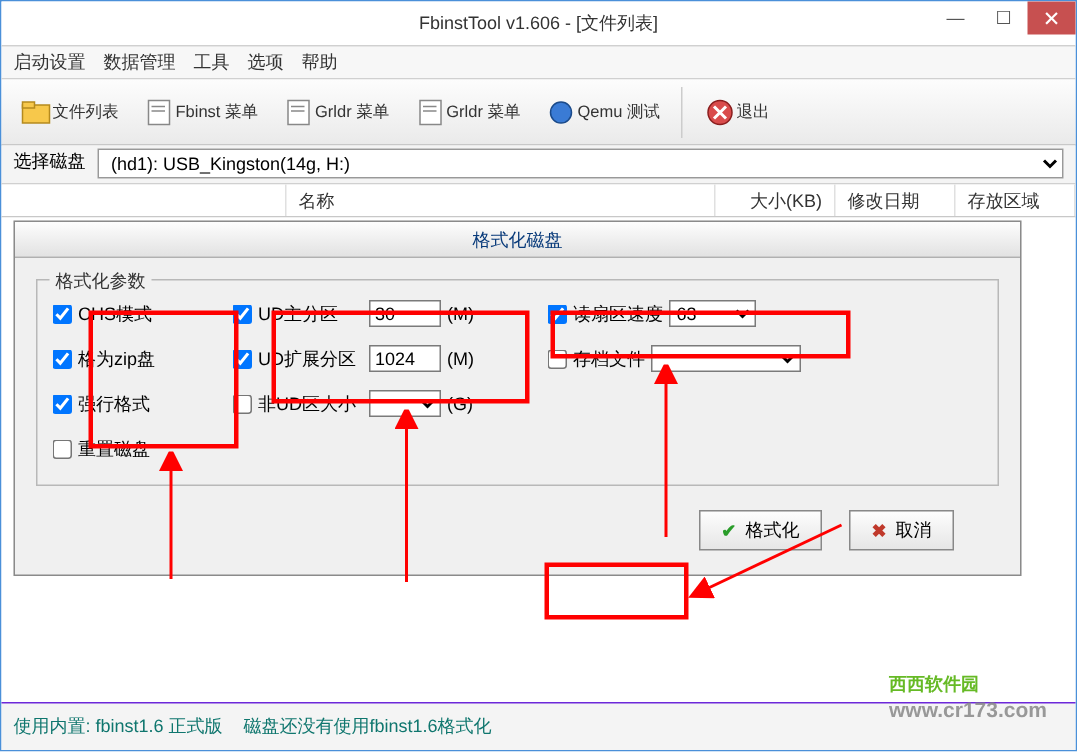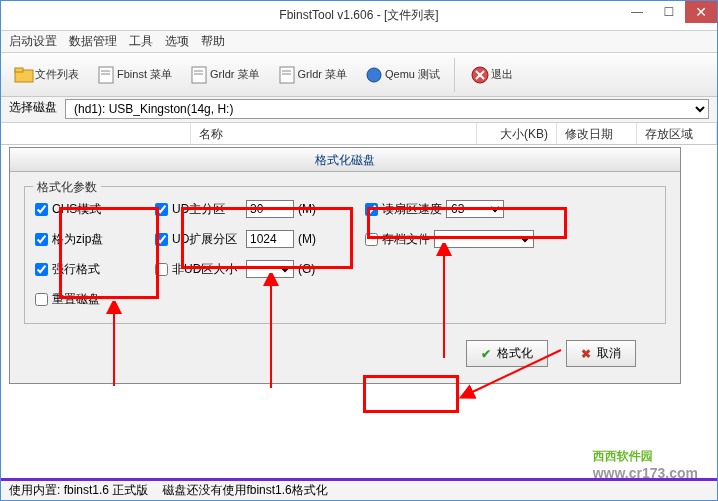--- a/index.html
+++ b/index.html
@@ -32,21 +32,21 @@
 .colbox { display: flex; flex-direction: column; gap: 10px; }
 .chkrow { display: flex; align-items: center; gap: 4px; height: 20px; }
 .chkrow input[type=checkbox] { width: 13px; height: 13px; }
 .numin { width: 48px; height: 18px; border: 1px solid #7a7a7a; background: #fff; padding: 0 3px; }
 .combo { height: 18px; border: 1px solid #7a7a7a; background: #fff; width: 58px; }
 .unit { width: 20px; }
 .btnrow { display: flex; justify-content: flex-end; gap: 18px; padding: 16px 30px 0 0; }
 .btn { border: 1px solid #888; background: linear-gradient(#fdfdfd,#e6e6e6); padding: 4px 14px; display: flex; align-items: center; gap: 6px; cursor: default; }
 .hl { border: 3px solid #ff0000; position: absolute; pointer-events: none; }
 .arrow { position: absolute; pointer-events: none; }
-.statusbar { height: 22px; border-top: 3px solid #6d28d9; background: #f4f4f4; display: flex; align-items: center; padding: 0 8px; gap: 14px; color: #000000; }
+.statusbar { height: 32px; border-top: 1px solid #6d28d9; background: #f4f4f4; display: flex; align-items: center; padding: 0 8px; gap: 14px; color: #0f766e; }
 .watermark { position: absolute; right: 20px; bottom: 20px; font-size: 16px; font-weight: bold; color: #4cae00; opacity: 0.85; pointer-events: none; }
 .watermark .sub { font-size: 14px; color: #888; display: block; }
 </style>
 </head>
 <body>
 
 <div class="window">
 
   <div class="titlebar">
     <span class="titlebar-text">FbinstTool v1.606 - [文件列表]</span>

